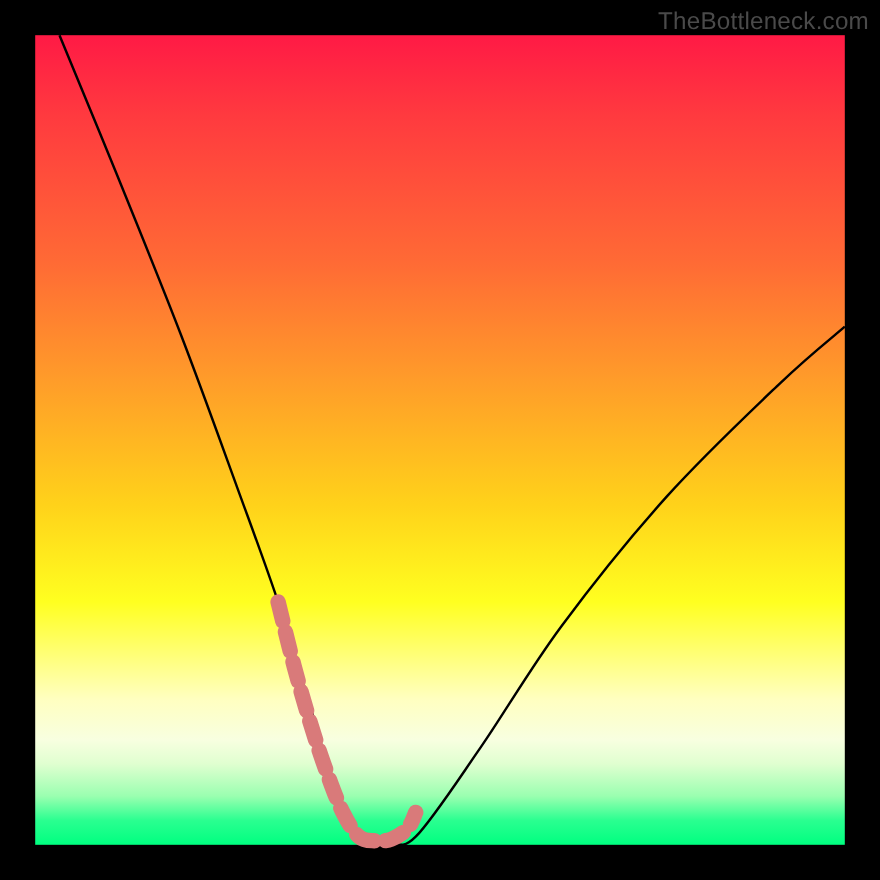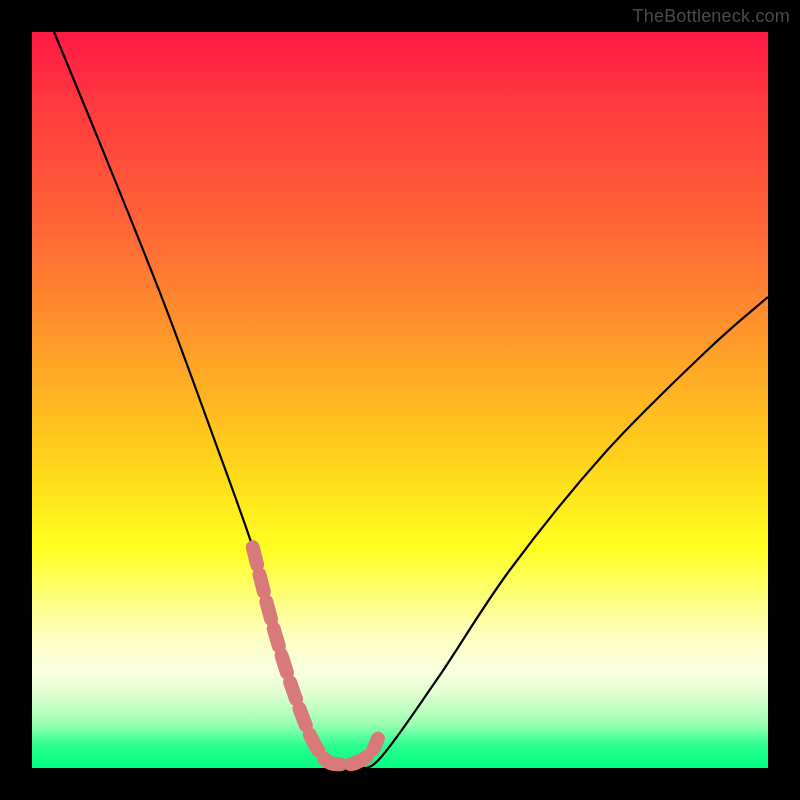--- a/index.html
+++ b/index.html
@@ -40,21 +40,21 @@
       #9affb0 94%,
       #2aff90 97%,
       #00ff80 100%
     );
   }
   .watermark {
     position: absolute;
     top: 6px;
     right: 10px;
     color: #4a4a4a;
-    font-size: 18px;
+    font-size: 22px;
     font-weight: 500;
     letter-spacing: 0.2px;
     user-select: none;
   }
   svg.curve {
     position: absolute;
     left: 0;
     top: 0;
     width: 736px;
     height: 736px;

